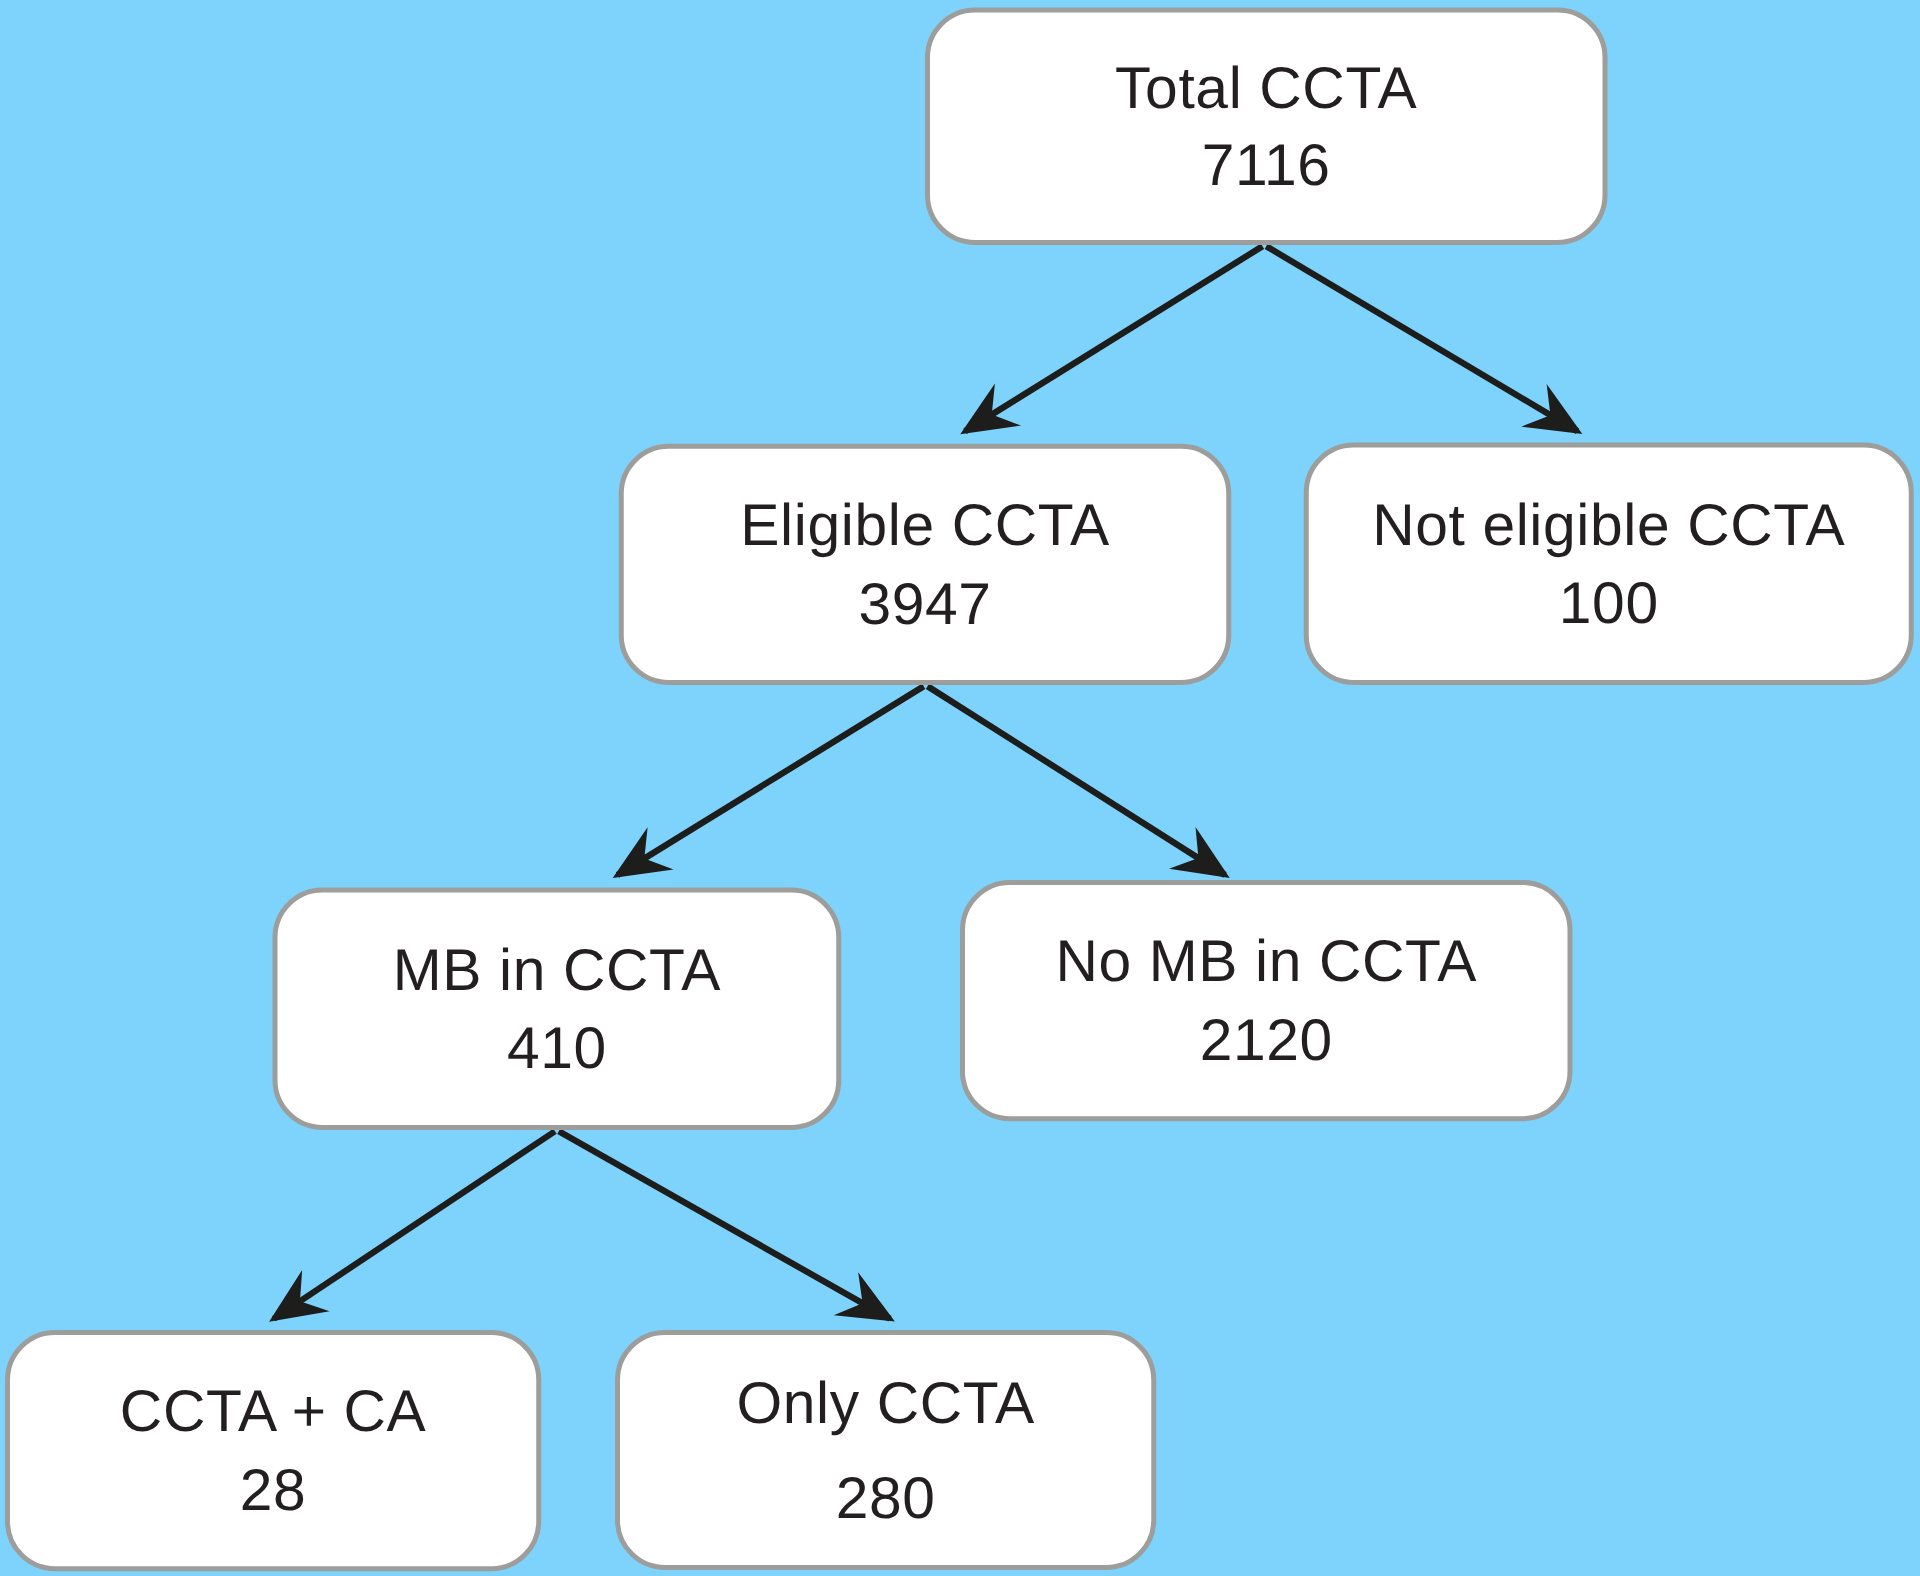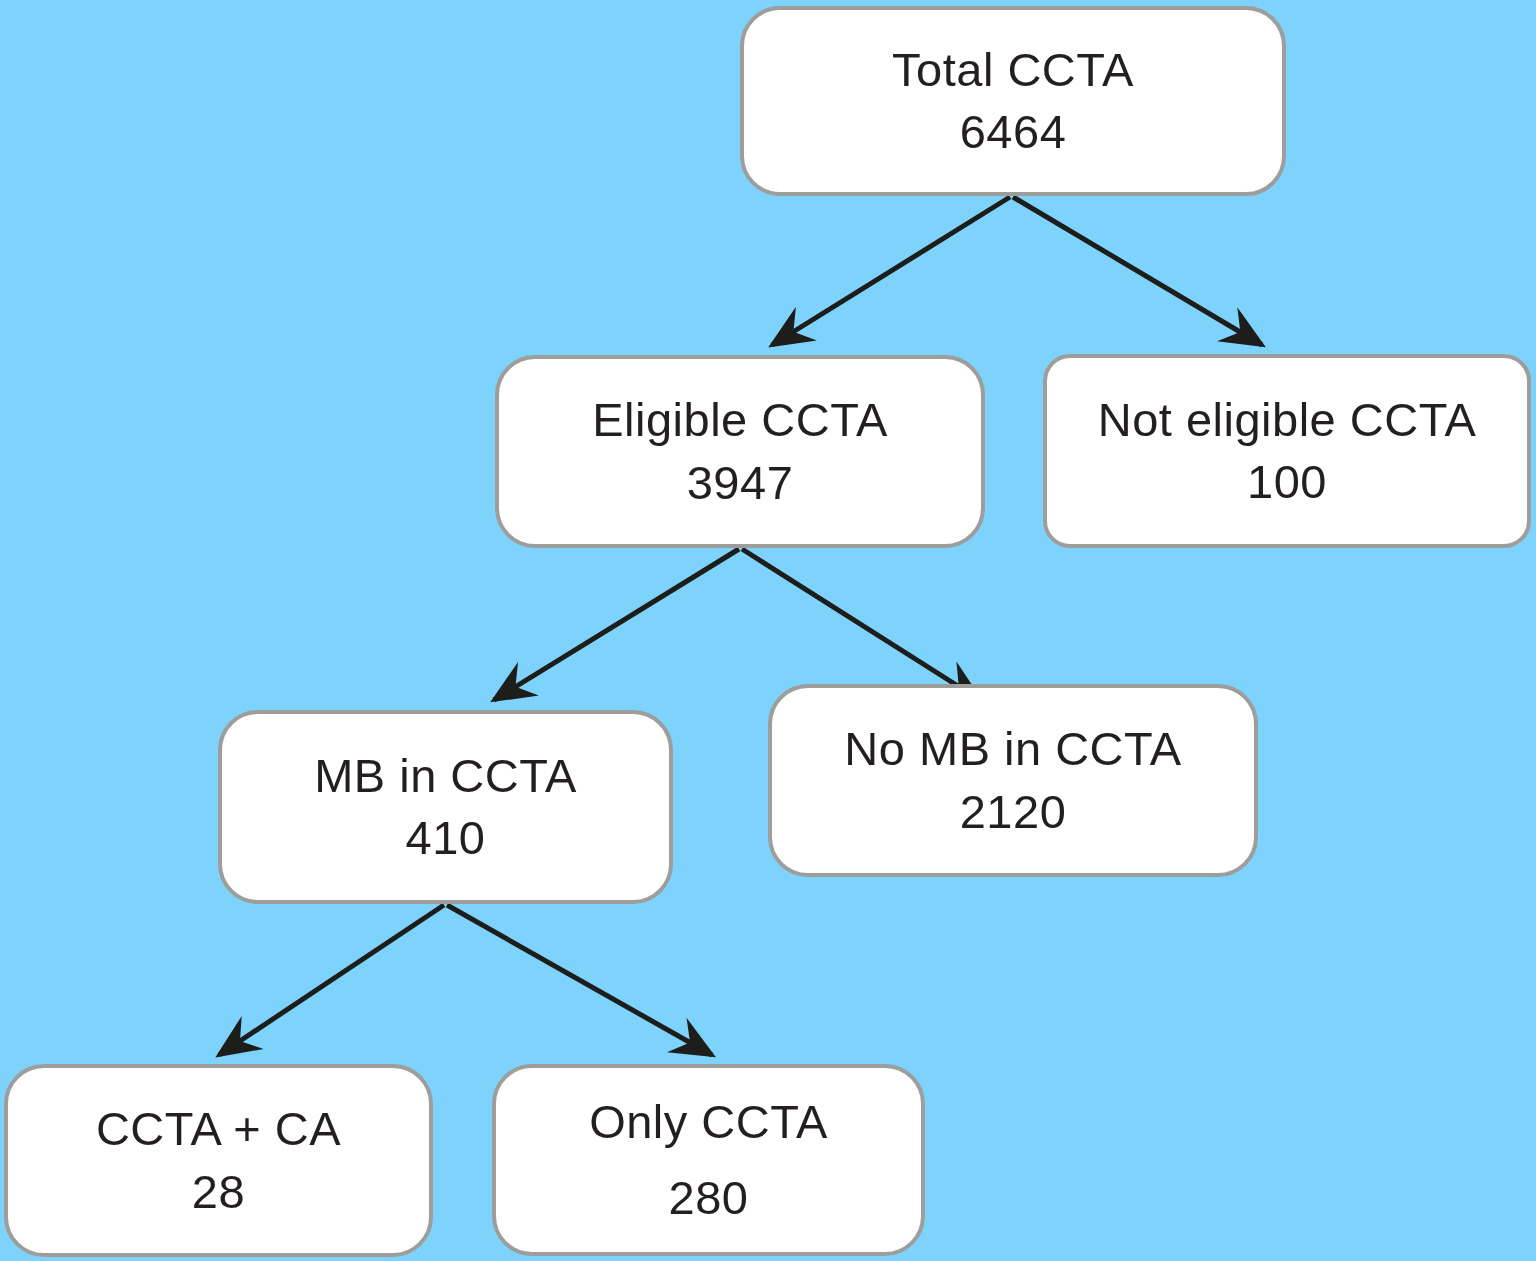--- a/index.html
+++ b/index.html
@@ -34,23 +34,23 @@
     text-align: center;
     color: var(--text-color, #231f20);
     font-size: 47px;
     line-height: 1.32;
     letter-spacing: 0.5px;
   }
   .node .label, .node .value { white-space: nowrap; }
 
   .node-total      { left: 740px;  top: 6px;    width: 546px; height: 190px; }
   .node-eligible   { left: 495px;  top: 355px;  width: 490px; height: 193px; }
-  .node-noteligible{ left: 1043px; top: 354px;  width: 488px; height: 194px; border-radius: 27px; }
+  .node-noteligible{ left: 1043px; top: 354px;  width: 488px; height: 194px; }
   .node-mb         { left: 218px;  top: 710px;  width: 455px; height: 194px; }
-  .node-nomb       { left: 768px;  top: 684px;  width: 490px; height: 193px; }
+  .node-nomb       { left: 768px;  top: 704px;  width: 490px; height: 193px; }
   .node-cctaca     { left: 4px;    top: 1064px; width: 429px; height: 193px; }
   .node-onlyccta   { left: 492px;  top: 1064px; width: 433px; height: 192px; gap: 13px; }
 </style>
 </head>
 <body>
 
 <div class="canvas">
 
   <svg class="edges-layer" width="1536" height="1261" viewBox="0 0 1536 1261" xmlns="http://www.w3.org/2000/svg">
     <defs>
@@ -63,21 +63,21 @@
       <line x1="1013" y1="197" x2="1262" y2="345" marker-end="url(#arrowhead)"></line>
       <line x1="739" y1="549" x2="494" y2="700" marker-end="url(#arrowhead)"></line>
       <line x1="742" y1="549" x2="980" y2="700" marker-end="url(#arrowhead)"></line>
       <line x1="444" y1="905" x2="219" y2="1055" marker-end="url(#arrowhead)"></line>
       <line x1="447" y1="905" x2="712" y2="1055" marker-end="url(#arrowhead)"></line>
     </g>
   </svg>
 
   <div class="node node-total">
     <div class="label">Total CCTA</div>
-    <div class="value">6464</div>
+    <div class="value">7116</div>
   </div>
 
   <div class="node node-eligible">
     <div class="label">Eligible CCTA</div>
     <div class="value">3947</div>
   </div>
 
   <div class="node node-noteligible">
     <div class="label">Not eligible CCTA</div>
     <div class="value">100</div>

